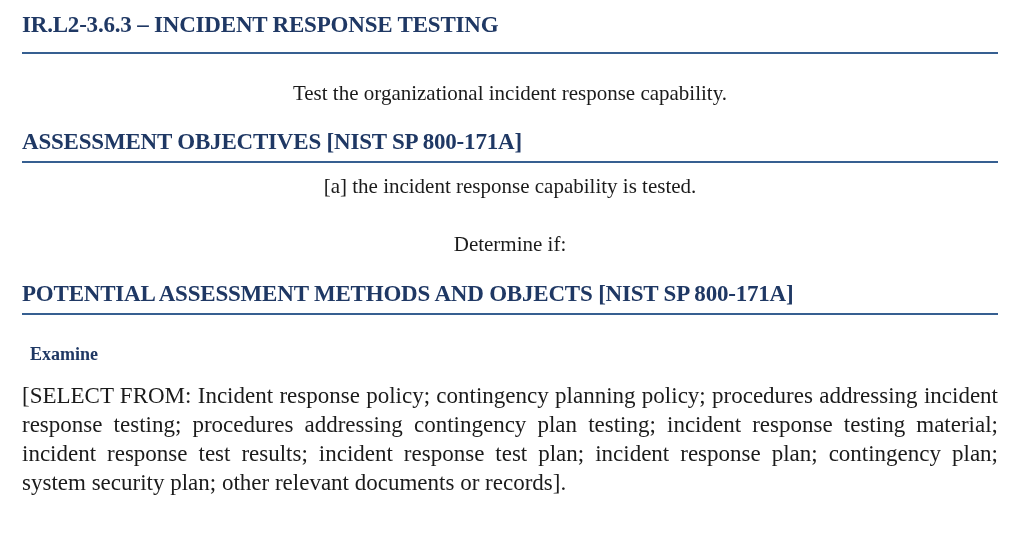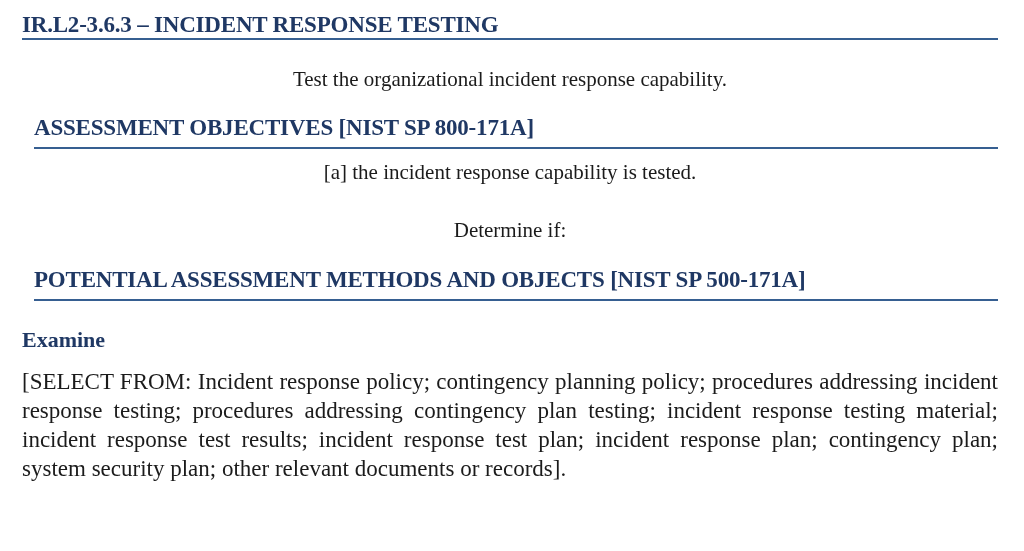--- a/index.html
+++ b/index.html
@@ -19,47 +19,47 @@
     font-family:"Liberation Serif","DejaVu Serif",serif;
     color:var(--body-text);
   }
   .control-heading{
     margin:0;
     font-size:23px;
     line-height:26px;
     font-weight:bold;
     color:var(--heading-text);
     letter-spacing:-0.2px;
-    padding-bottom:0;
+    padding-bottom:14px;
     border-bottom:2.5px solid var(--rule);
   }
   .section-heading{
-    margin:22px 0 0 12px;
+    margin:22px 0 0 0;
     font-size:23px;
     line-height:26px;
     font-weight:bold;
     color:var(--heading-text);
     letter-spacing:-0.2px;
     padding-bottom:6px;
     border-bottom:2.5px solid var(--rule);
   }
   .body-text{
     margin:0;
     font-size:21px;
     line-height:28px;
     color:var(--body-text);
     text-align:center;
   }
   .statement{margin-top:25px;}
   .determine{margin-top:30px;}
   .objective{margin-top:9px;}
   .methods{margin-top:23px;}
   .examine-heading{
-    margin:26px 0 0 0;
-    font-size:22px;
+    margin:26px 0 0 8px;
+    font-size:18px;
     line-height:26px;
     font-weight:bold;
     color:var(--heading-text);
   }
   .examine-text{
     margin-top:14px;
     font-size:23px;
     line-height:29px;
     text-align:justify;
     text-justify:inter-word;
@@ -73,19 +73,19 @@
   <h1 class="control-heading">IR.L2-3.6.3 – INCIDENT RESPONSE TESTING</h1>
 
   <p class="body-text statement">Test the organizational incident response capability.</p>
 
   <h2 class="section-heading">ASSESSMENT OBJECTIVES [NIST SP 800-171A]</h2>
 
   <p class="body-text objective">[a] the incident response capability is tested.</p>
 
   <p class="body-text determine">Determine if:</p>
 
-  <h2 class="section-heading methods">POTENTIAL ASSESSMENT METHODS AND OBJECTS [NIST SP 500-171A]</h2>
+  <h2 class="section-heading methods">POTENTIAL ASSESSMENT METHODS AND OBJECTS [NIST SP 800-171A]</h2>
 
   <h3 class="examine-heading">Examine</h3>
 
   <p class="body-text examine-text">[SELECT FROM: Incident response policy; contingency planning policy; procedures addressing incident response testing; procedures addressing contingency plan testing; incident response testing material; incident response test results; incident response test plan; incident response plan; contingency plan; system security plan; other relevant documents or records].</p>
 
 </div>
 
 </body></html>

